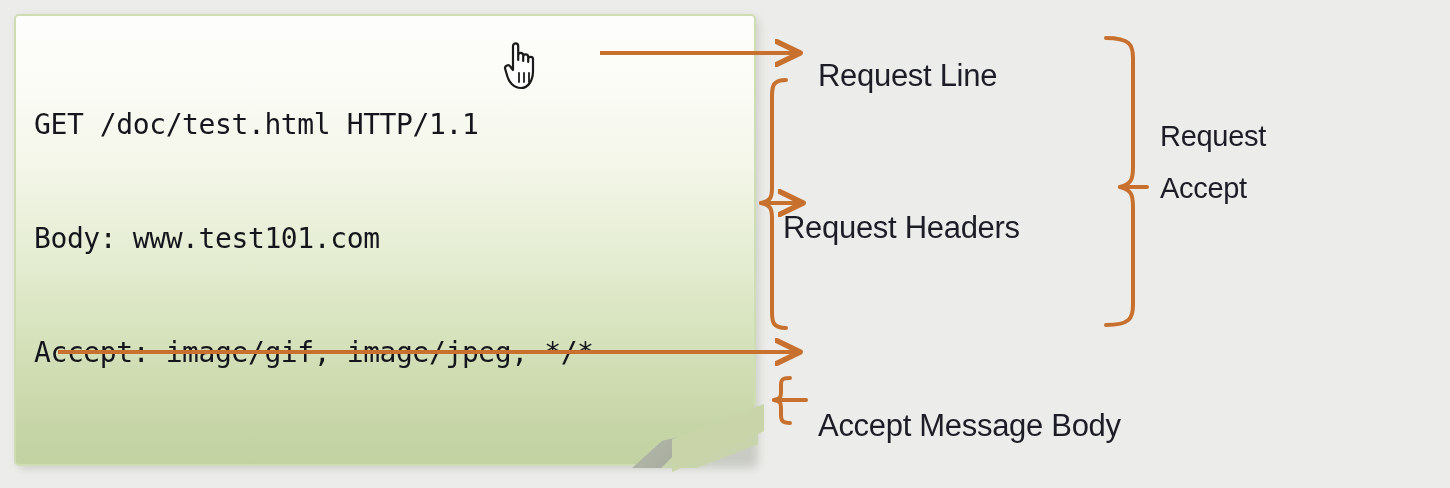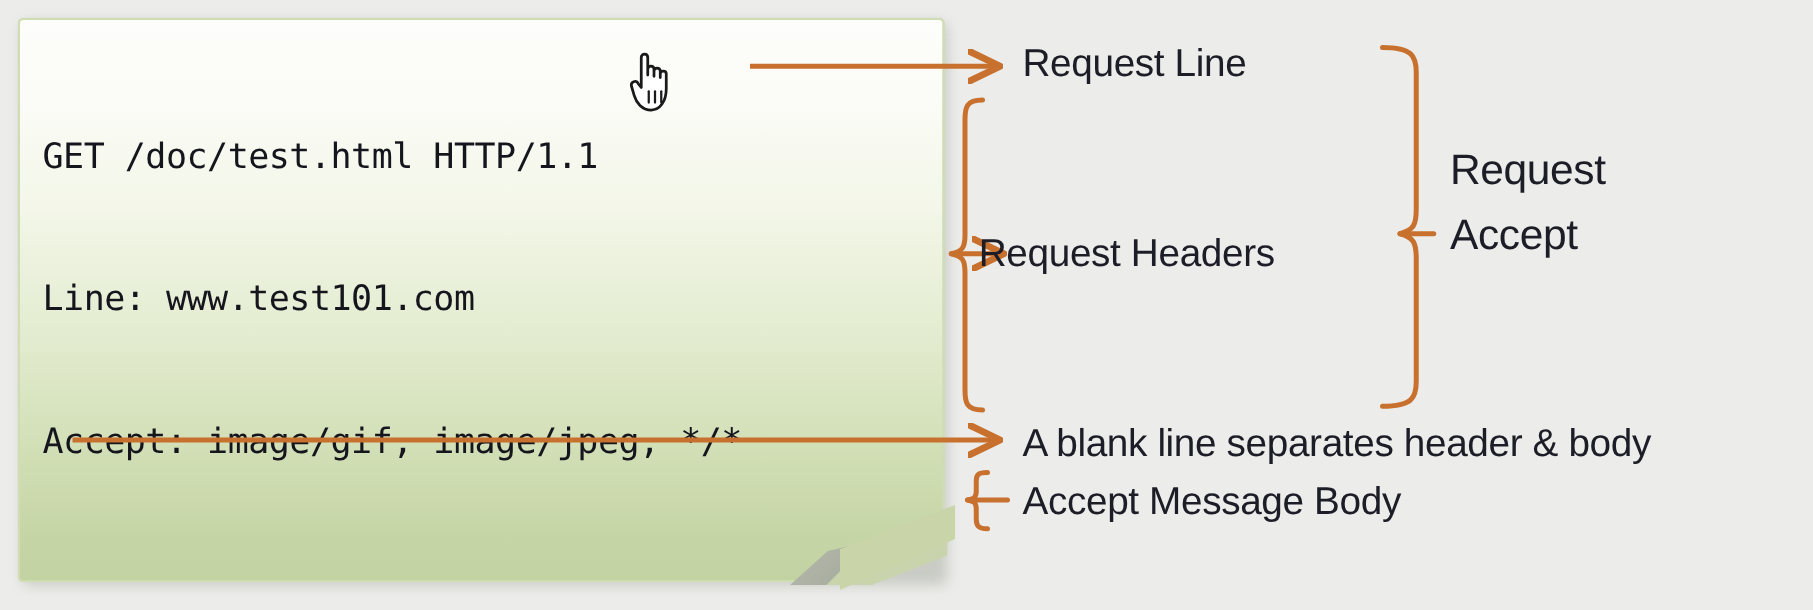--- a/index.html
+++ b/index.html
@@ -112,52 +112,53 @@
   }
 
   
   .label {
     position: absolute;
     font-family: "Liberation Sans", sans-serif;
     font-size: 31px;
     color: #1c1d26;
     white-space: nowrap;
     letter-spacing: -0.3px;
+    margin-top: 25px;
   }
   #label-request-line   { left: 818px;  top: 33px; }
   #label-request-headers{ left: 783px;  top: 185px; }
   #label-blank-line     { left: 818px;  top: 337px; }
   #label-body           { left: 818px;  top: 383px; }
 
   #label-rmh {
     position: absolute;
     left: 1160px;
     top: 110px;
     font-family: "Liberation Sans", sans-serif;
-    font-size: 34px;
+    font-size: 29px;
     line-height: 52px;
     color: #1c1d26;
     letter-spacing: -0.3px;
   }
   #label-rmh span { display: block; }
 </style>
 </head>
 <body>
 
 <div id="stage">
 
   <div class="note-shadow"></div>
 
   <div class="note"></div>
   <div class="curl"></div>
   <div class="curl-edge"></div>
 
   <div class="msg">
     <span class="line bold">GET /doc/test.html HTTP/1.1</span>
-    <span class="line">Line: www.test101.com</span>
+    <span class="line">Body: www.test101.com</span>
     <span class="line">Accept: image/gif, image/jpeg, */*</span>
     
     
     
     
     
   </div>
 
   <svg class="anno" viewBox="0 0 1450 488" xmlns="http://www.w3.org/2000/svg">
     <defs>
@@ -217,21 +218,20 @@
              L5.2,31 C4.2,27.6 9,25.5 10.6,29 Z" fill="#ffffff" stroke="#1a1a1a" stroke-width="2.2" stroke-linejoin="round"></path>
     <line x1="19" y1="35" x2="19" y2="44" stroke="#1a1a1a" stroke-width="1.8" stroke-linecap="round"></line>
     <line x1="24" y1="35" x2="24" y2="44" stroke="#1a1a1a" stroke-width="1.8" stroke-linecap="round"></line>
     <line x1="29" y1="35" x2="29" y2="44" stroke="#1a1a1a" stroke-width="1.8" stroke-linecap="round"></line>
   </svg>
 
   <div class="label" id="label-request-line">Request Line</div>
 
   <div class="label" id="label-request-headers">Request Headers</div>
 
-  <div class="label" id="label-blank-line">A blank line separates header &amp; body</div>
 
   <div class="label" id="label-body">Accept Message Body</div>
 
   <div id="label-rmh">
     <span>Request</span>
     <span>Accept</span>
   </div>
 
 </div>
 

